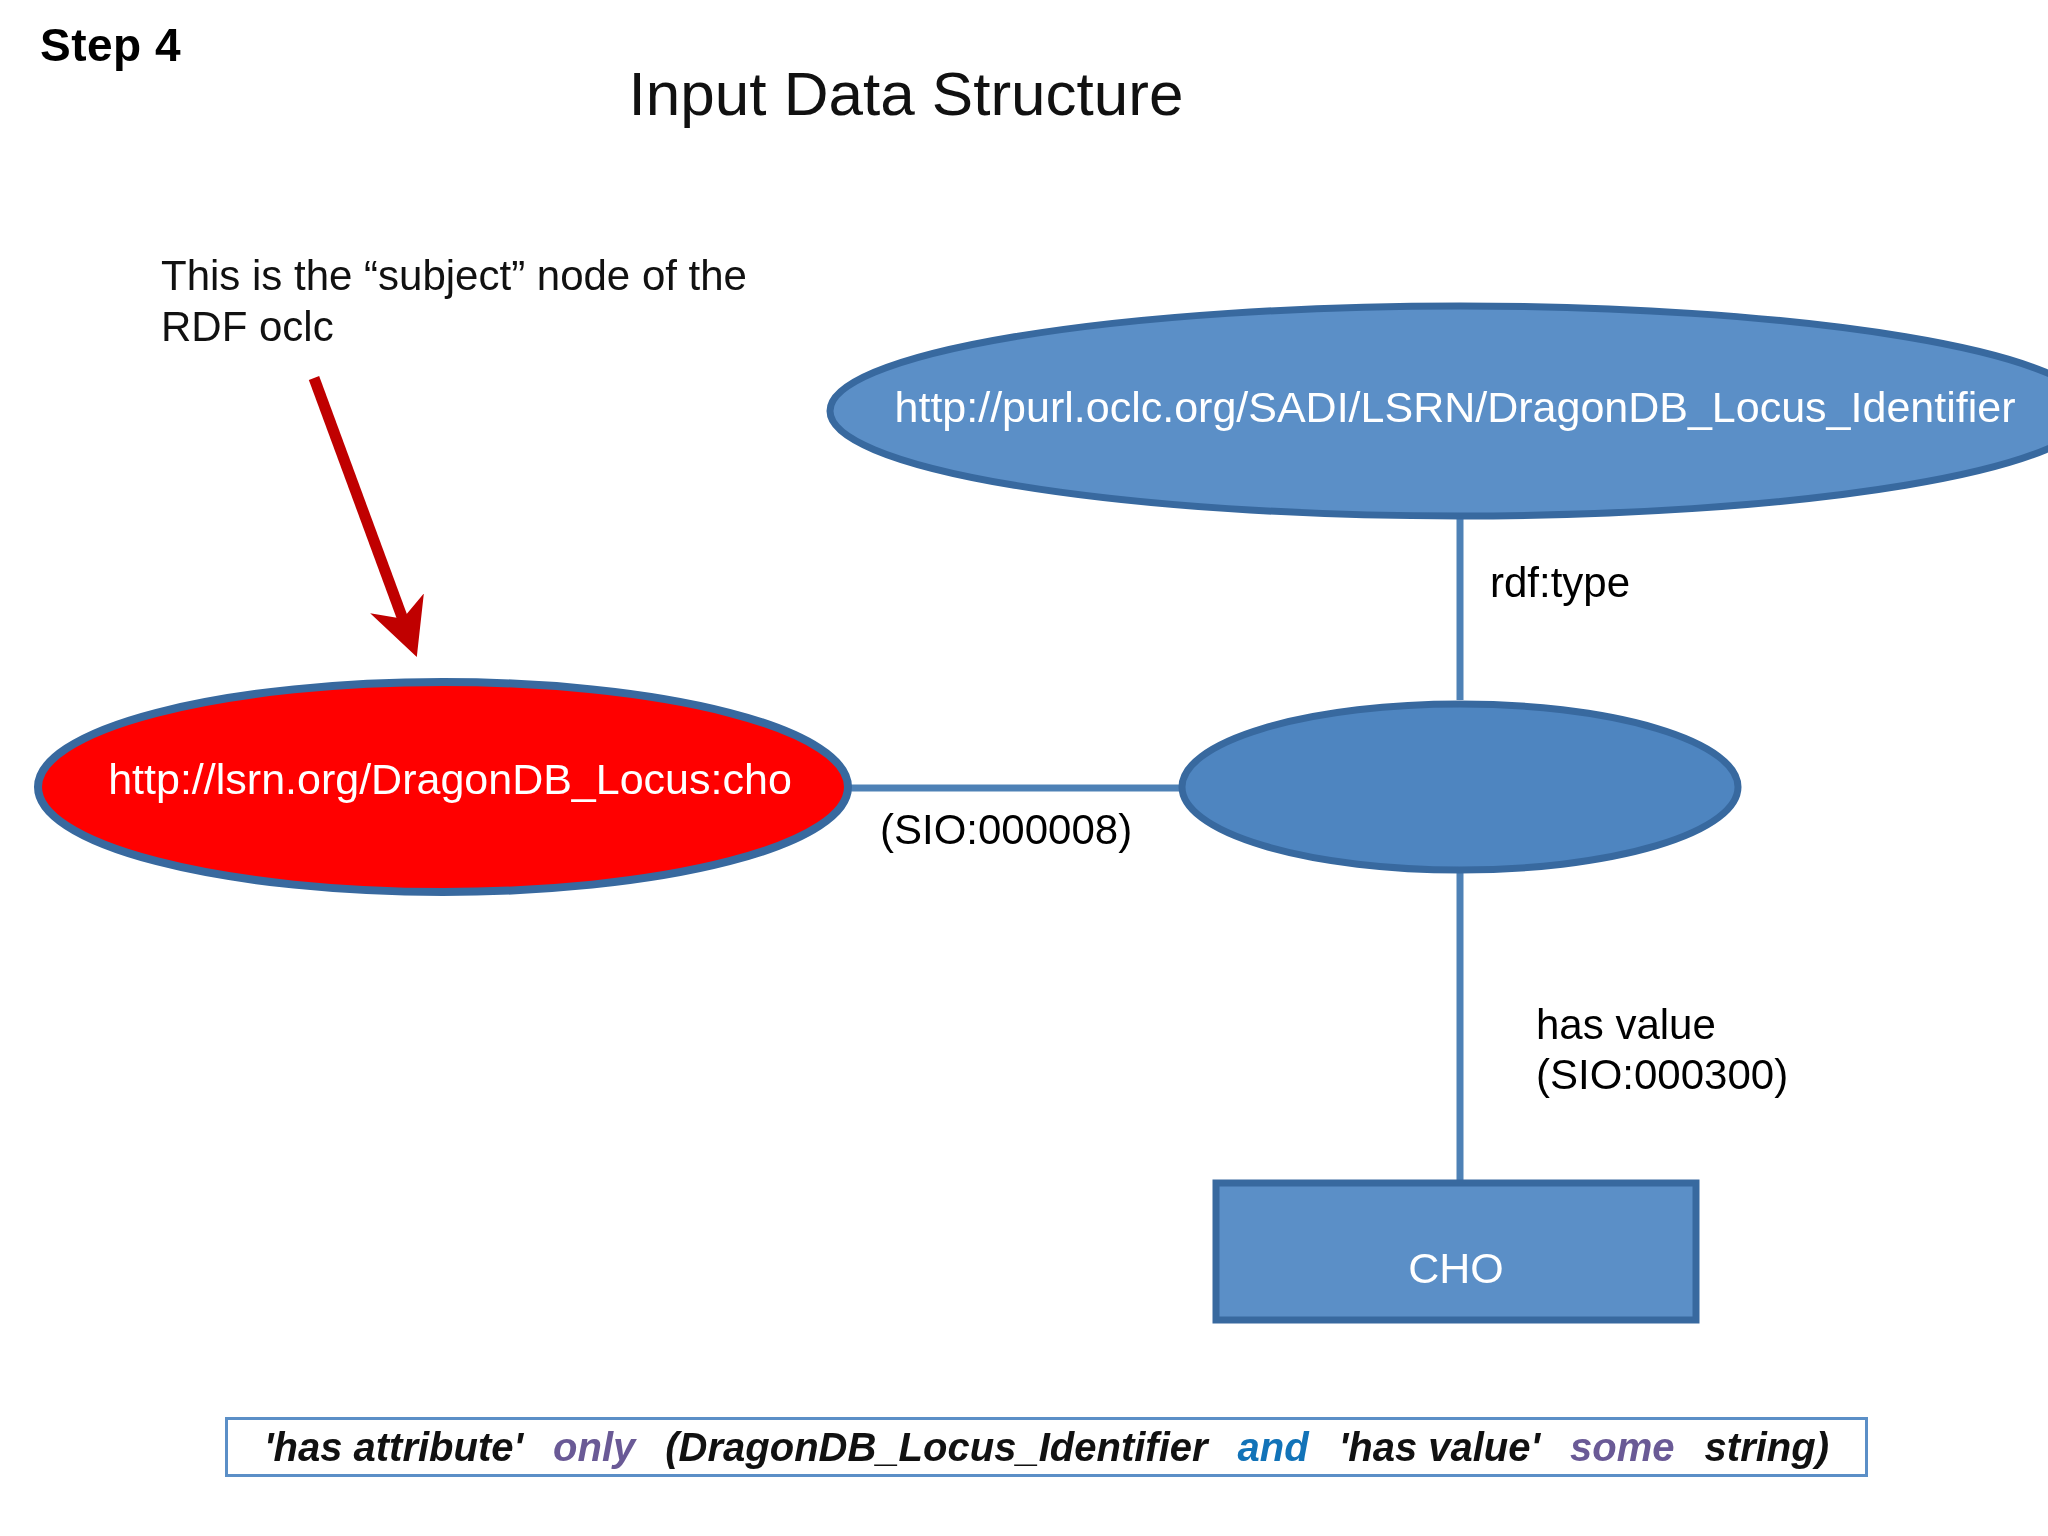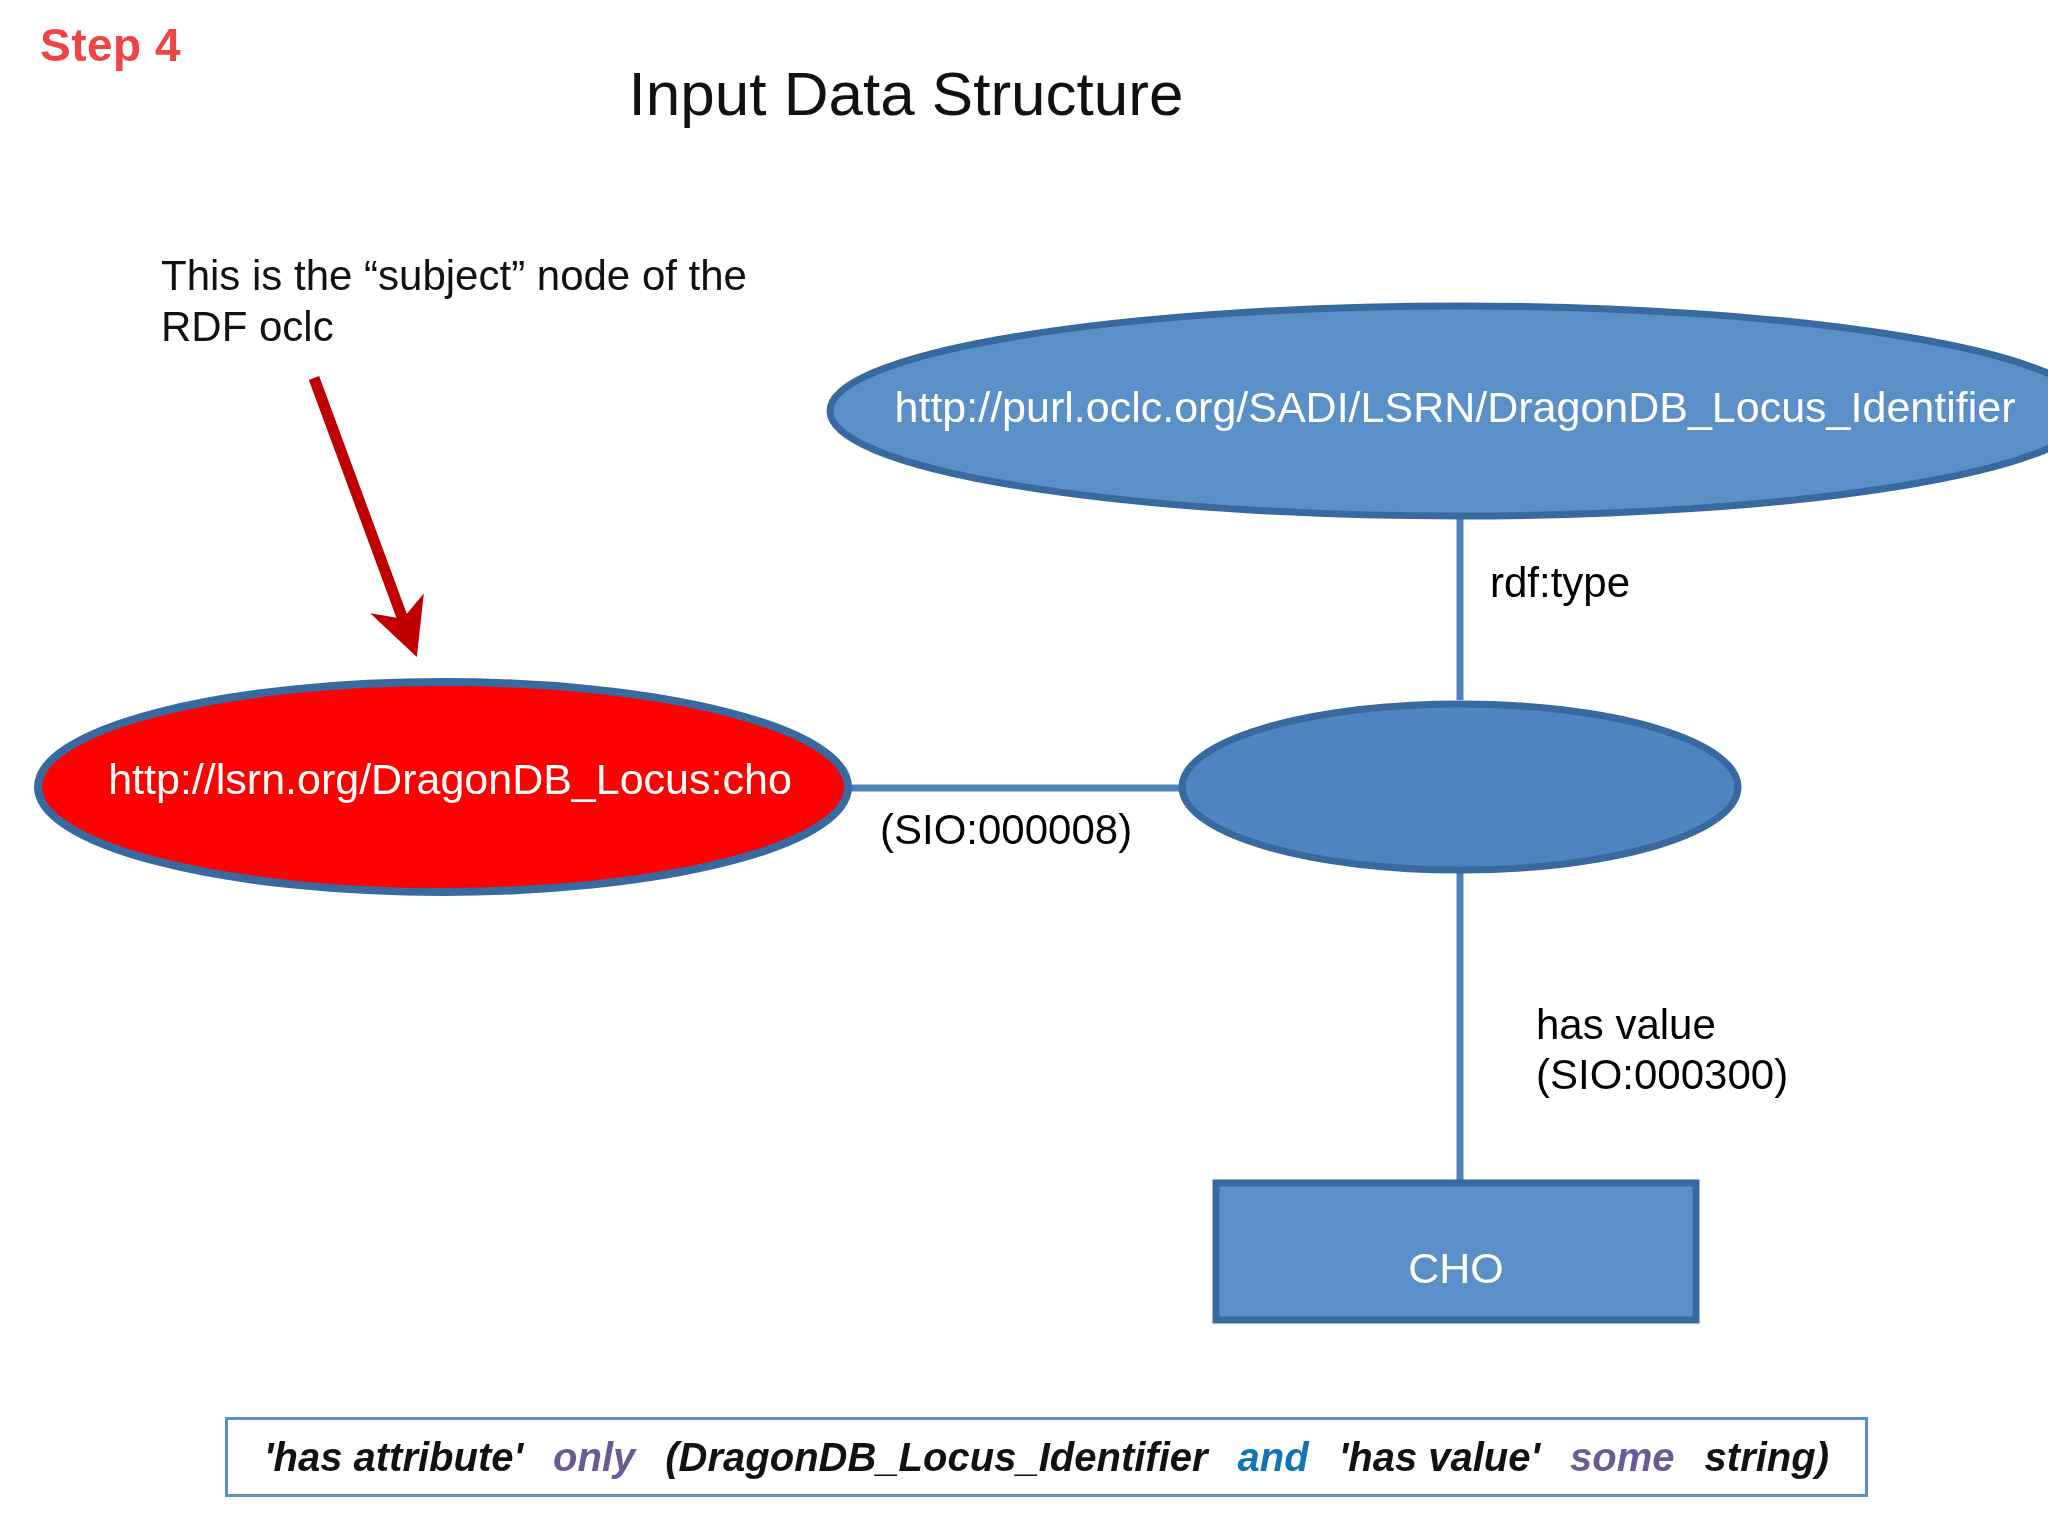--- a/index.html
+++ b/index.html
@@ -19,21 +19,21 @@
     overflow: hidden;
   }
 
   
   .step-label {
     position: absolute;
     left: 40px;
     top: 18px;
     font-size: 46px;
     font-weight: bold;
-    color: #ef4444;
+    color: #000000;
     letter-spacing: 0.5px;
     white-space: nowrap;
   }
   .slide-title {
     position: absolute;
     left: 0;
     top: 58px;
     width: 1812px;
     text-align: center;
     font-size: 62px;
@@ -101,21 +101,21 @@
   #edge-label-rdftype { left: 1490px; top: 558px; }
   #edge-label-hasattribute { left: 880px; top: 805px; }
   #edge-label-hasvalue { left: 1492px; top: 1000px; margin-left: 44px; }
 
   
   #expression-box {
     position: absolute;
     left: 225px;
     top: 1417px;
     width: 1643px;
-    height: 80px;
+    height: 60px;
     border: 3px solid #5B8FC7;
     background: #ffffff;
     display: flex;
     align-items: center;
     justify-content: center;
     box-sizing: border-box;
   }
   #expression-box .expr {
     font-size: 40px;
     font-weight: bold;

